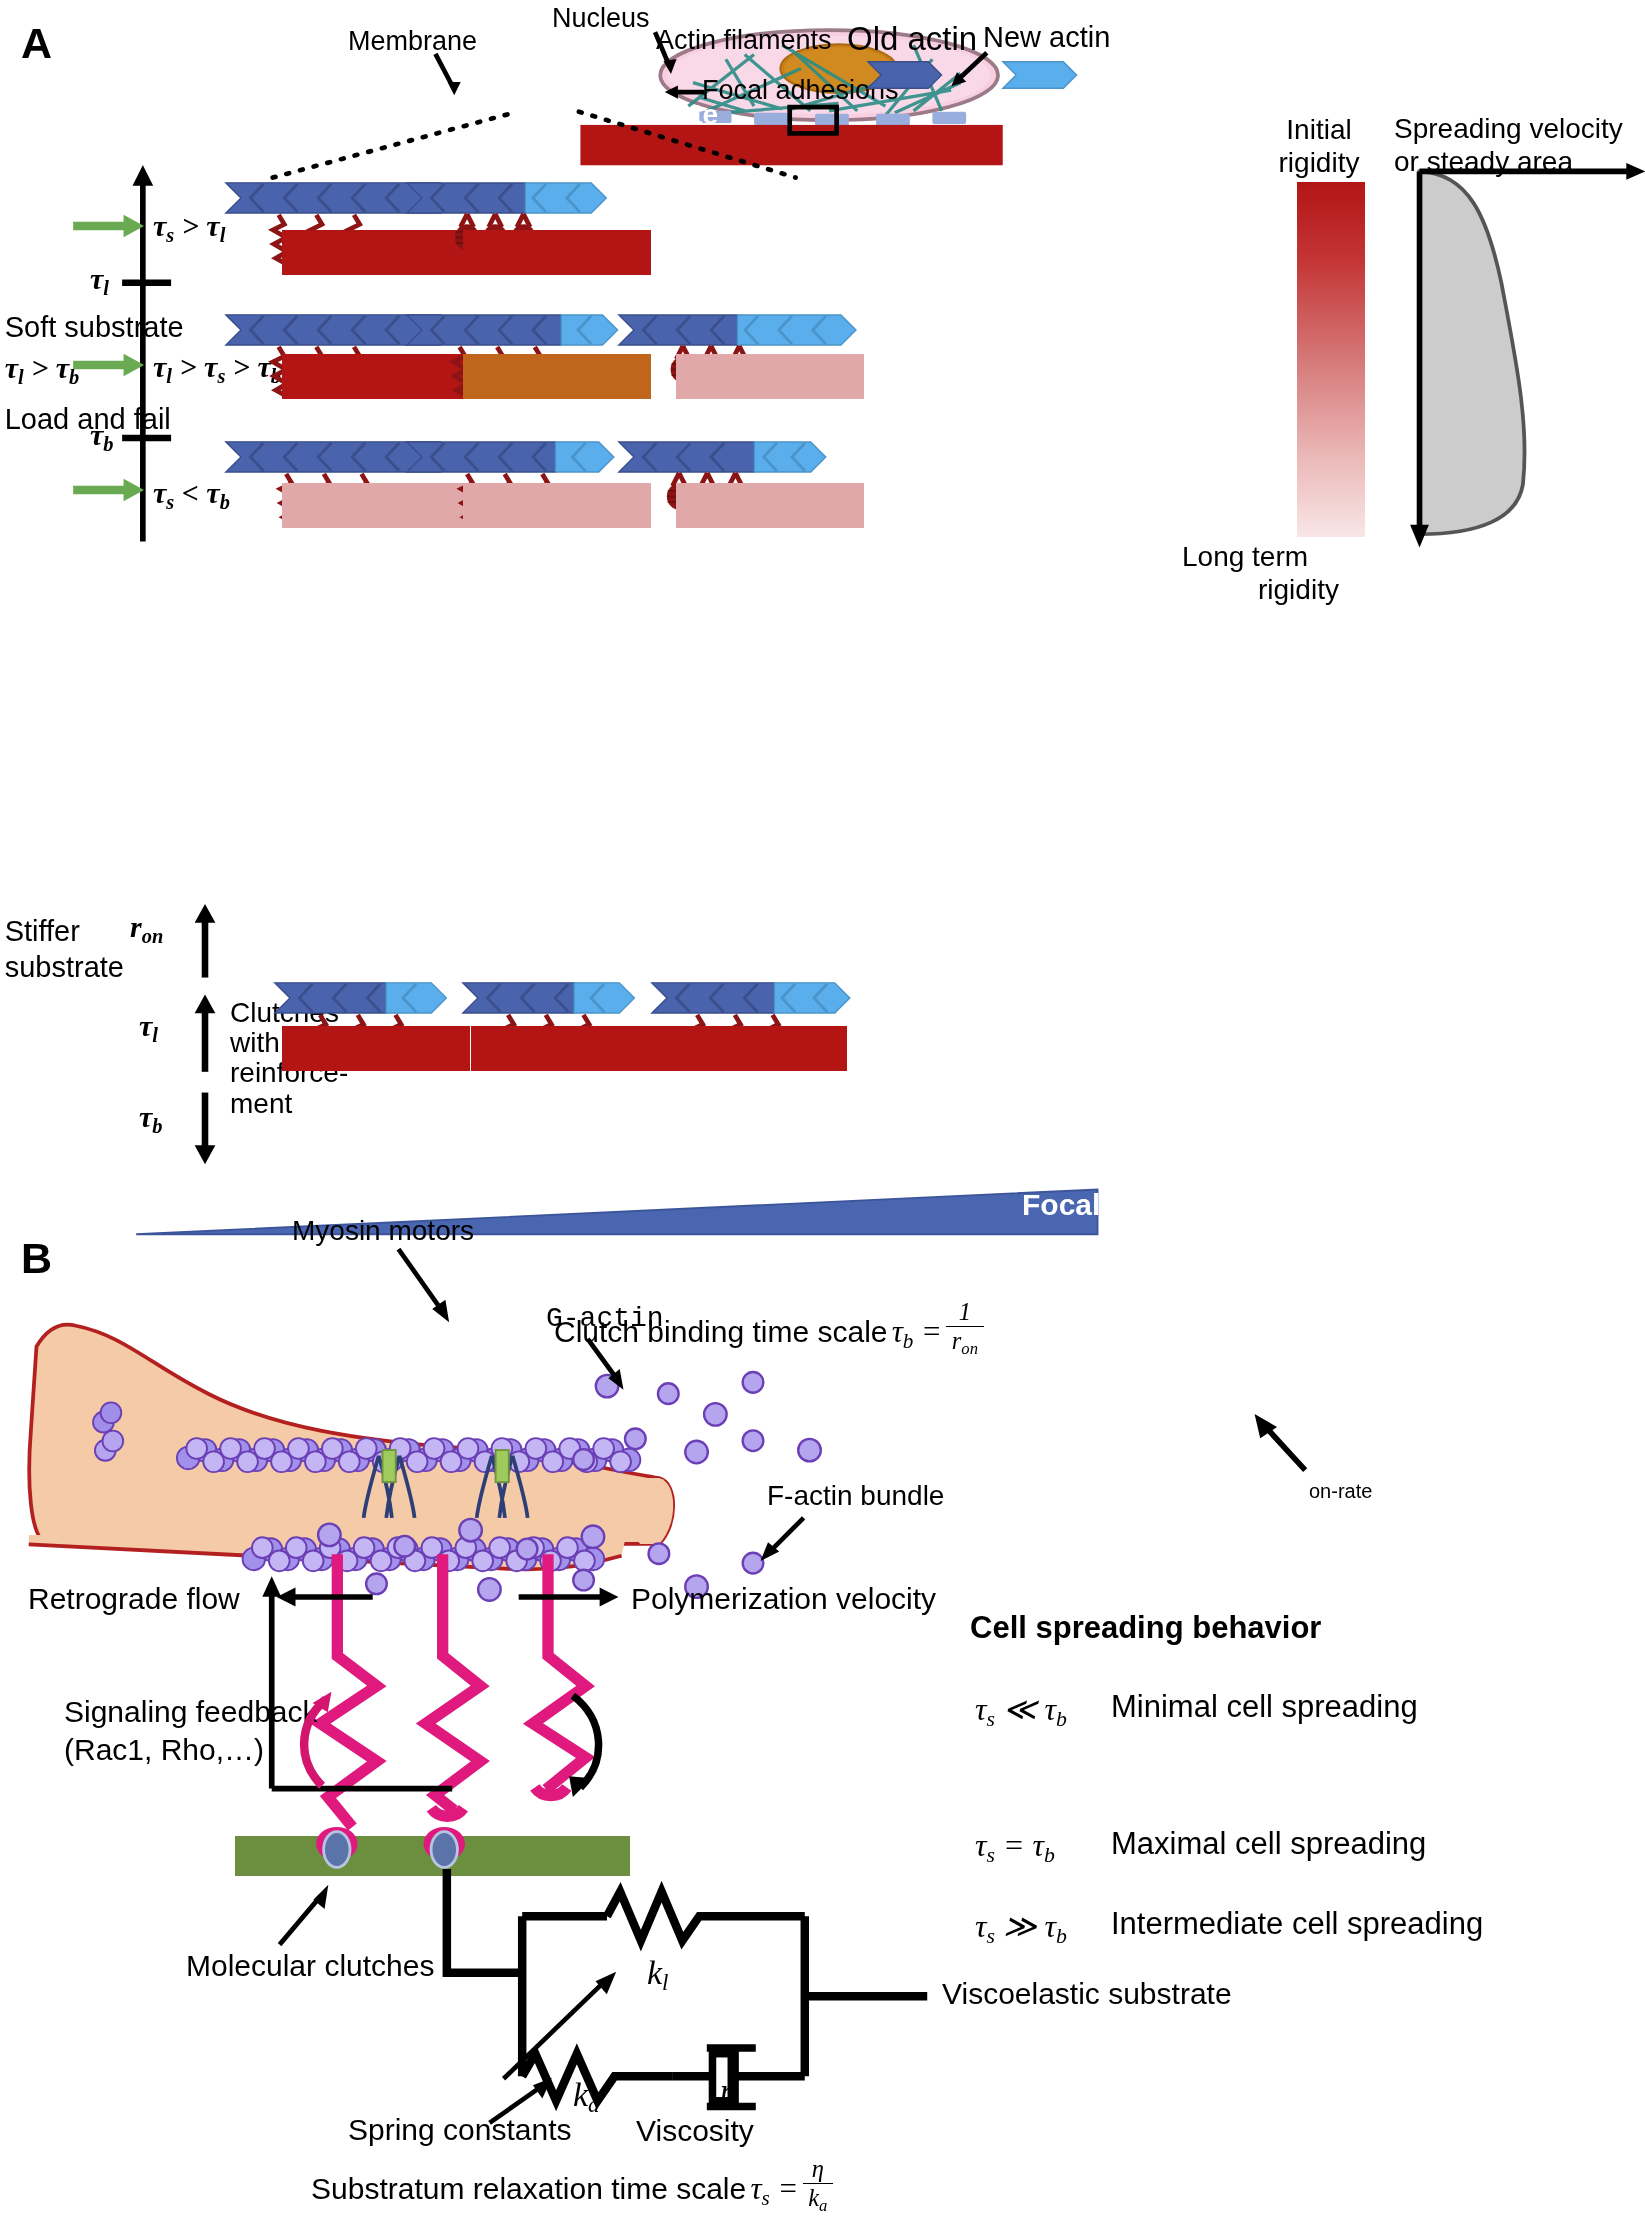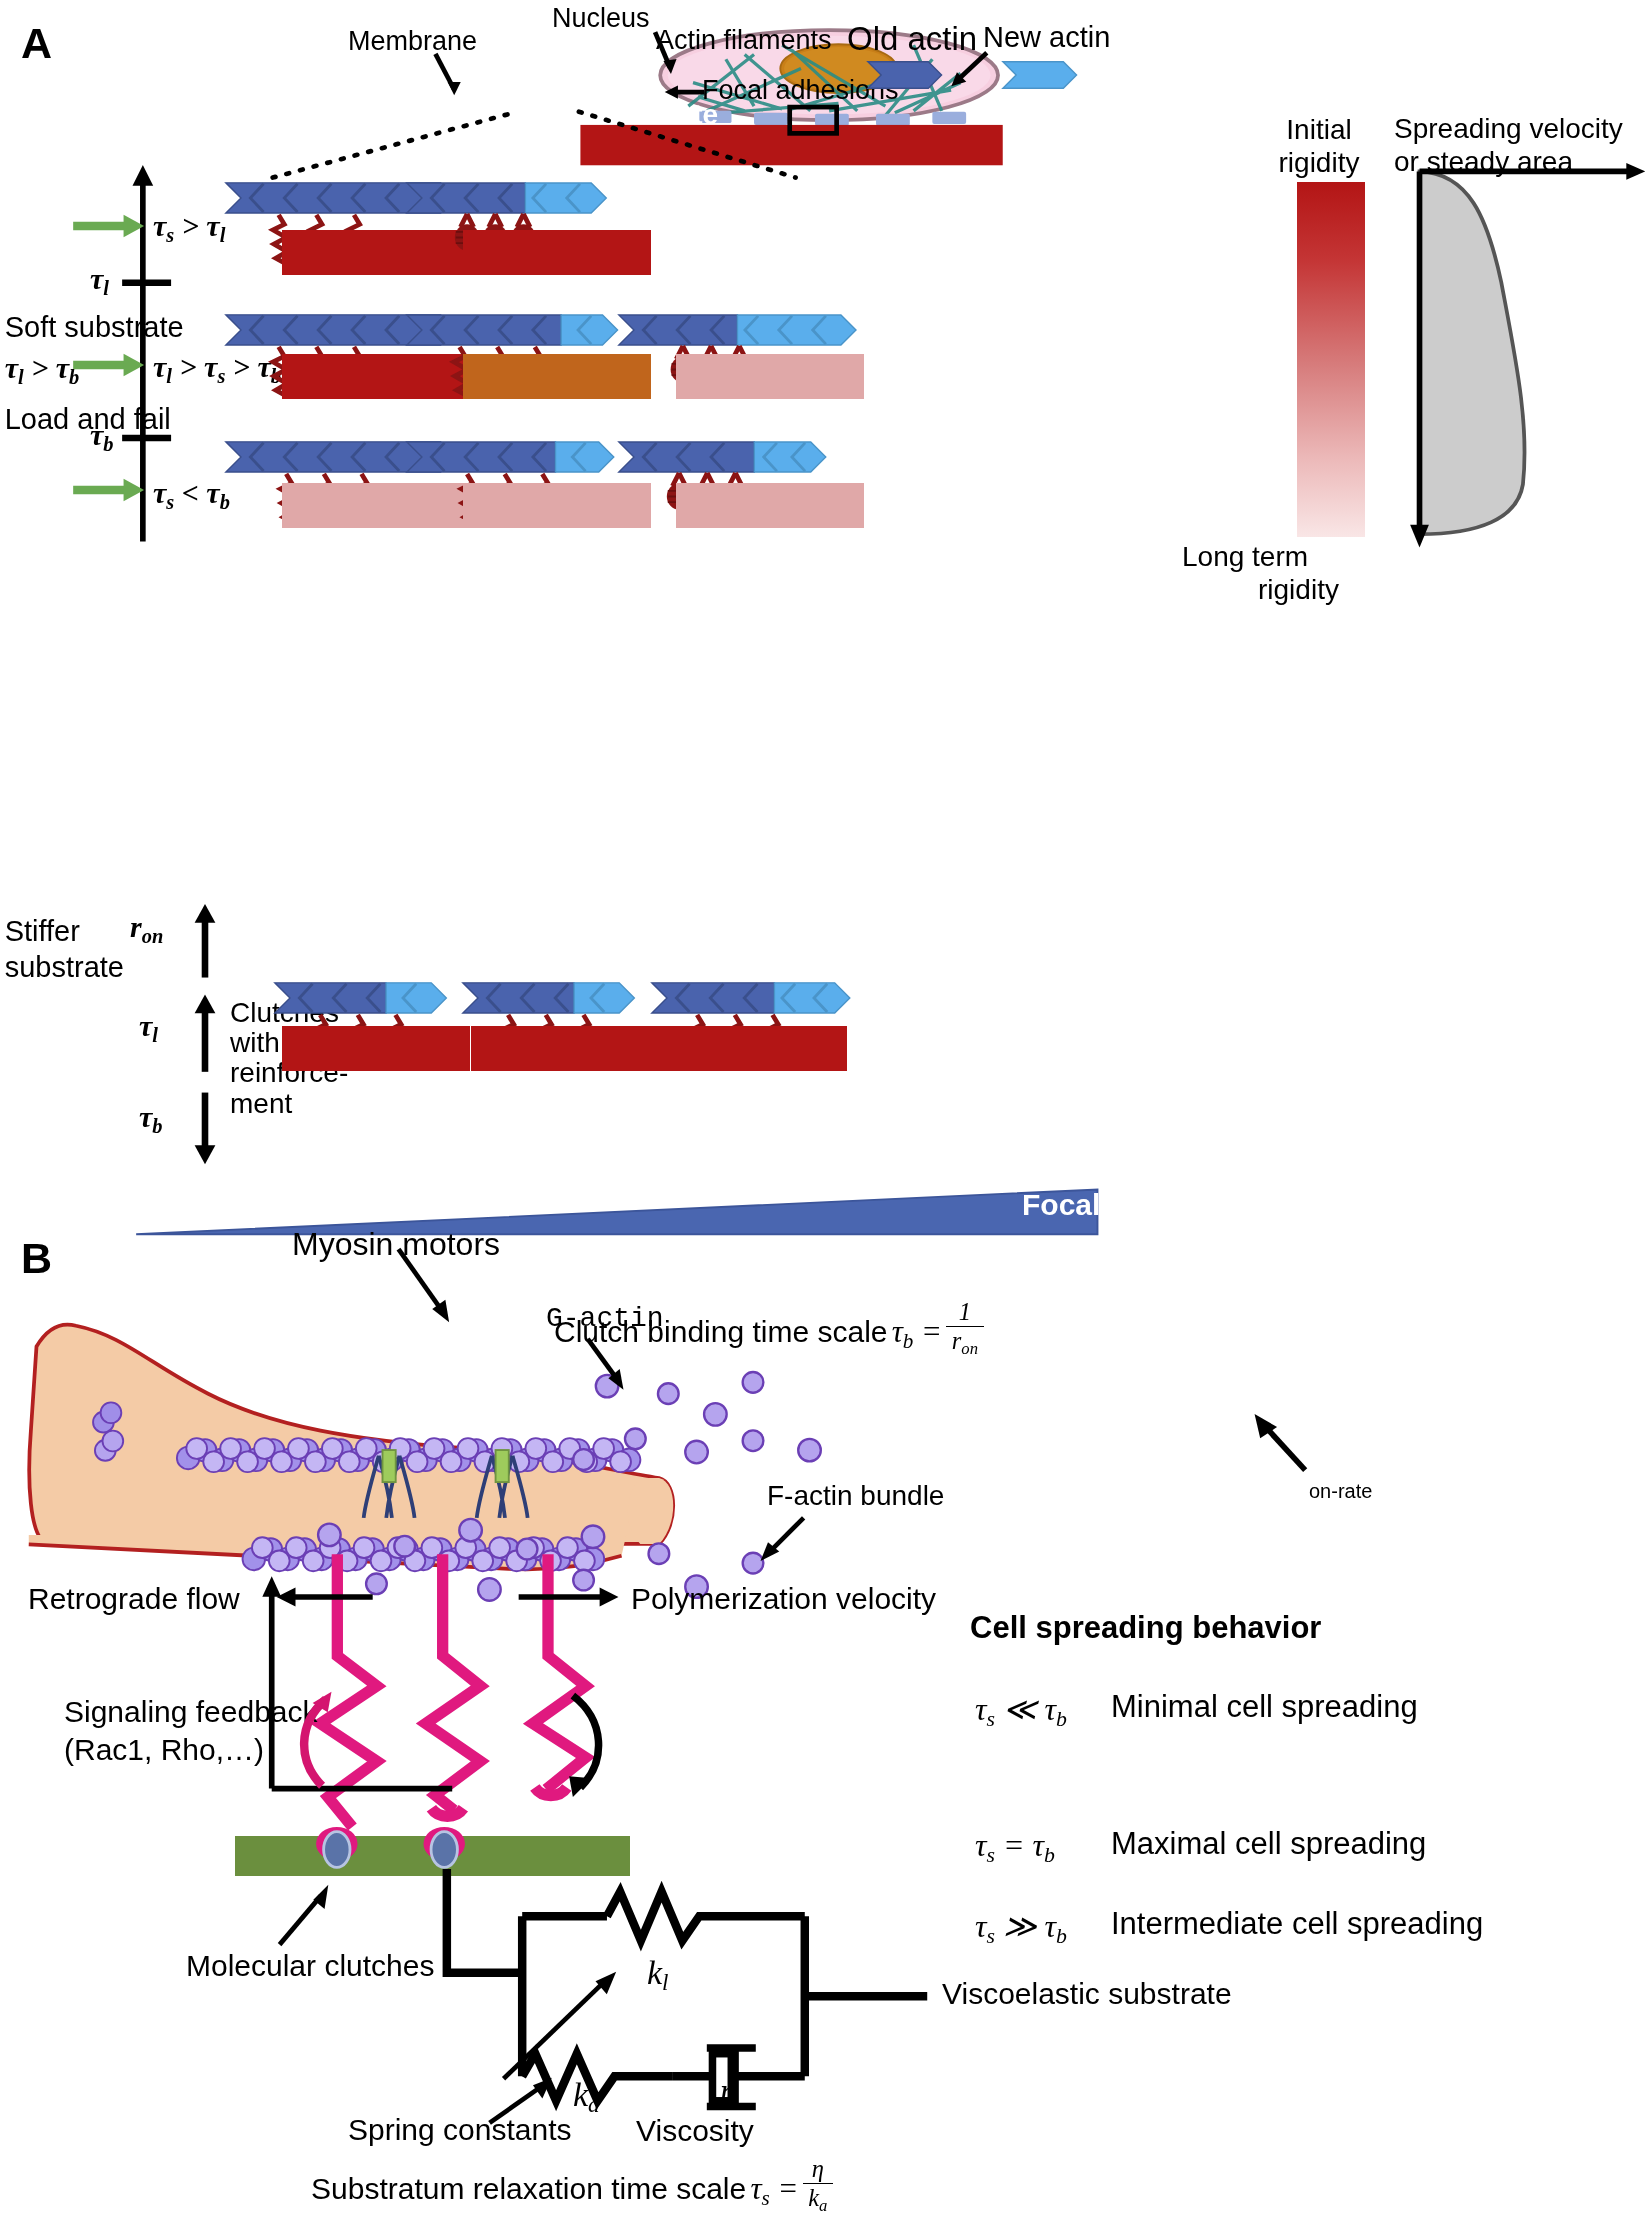--- a/index.html
+++ b/index.html
@@ -565,21 +565,21 @@
 </svg>
 
 <div class="abs" style="left:235px;top:1836px;width:395px;height:40px;background:#6b8f3e;"></div>
 <svg class="abs" style="left:301px;top:1825px;" width="245" height="66" viewBox="0 0 260 70">
   <ellipse cx="38" cy="20" rx="22" ry="18" fill="#e0197f"></ellipse>
   <ellipse cx="38" cy="26" rx="14" ry="19" fill="#5a73a8" stroke="#b7c4e2" stroke-width="3"></ellipse>
   <ellipse cx="152" cy="20" rx="22" ry="18" fill="#e0197f"></ellipse>
   <ellipse cx="152" cy="26" rx="14" ry="19" fill="#5a73a8" stroke="#b7c4e2" stroke-width="3"></ellipse>
 </svg>
 
-<div class="abs lbl" style="left:292px;top:1215px;font-size:32px;margin-top:12px;">Myosin motors</div>
+<div class="abs lbl" style="left:292px;top:1215px;font-size:28px;">Myosin motors</div>
 <svg class="abs" style="left:391px;top:1245px;" width="75" height="85" viewBox="0 0 80 90">
   <line x1="8" y1="4" x2="56" y2="72" stroke="#000" stroke-width="5"></line>
   <polygon points="62,82 44,68 58,58" fill="#000"></polygon>
 </svg>
 
 <div class="abs lbl" style="left:546px;top:1303px;font-size:28px;font-family:Liberation Mono, monospace;">G-actin</div>
 <svg class="abs" style="left:582px;top:1335px;" width="66" height="66" viewBox="0 0 70 70">
   <line x1="6" y1="4" x2="38" y2="48" stroke="#000" stroke-width="5"></line>
   <polygon points="44,58 28,46 40,36" fill="#000"></polygon>
 </svg>

